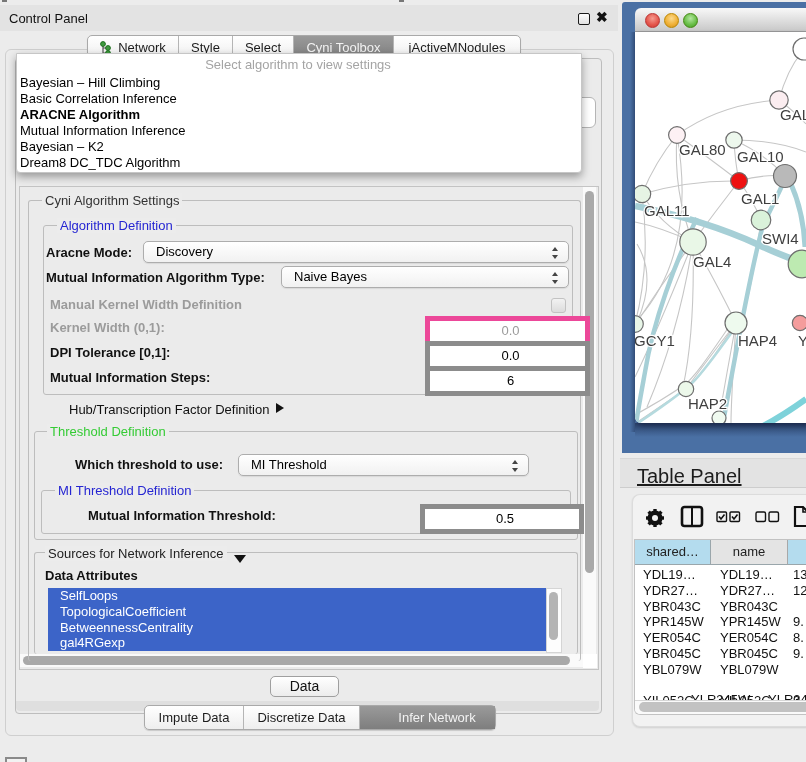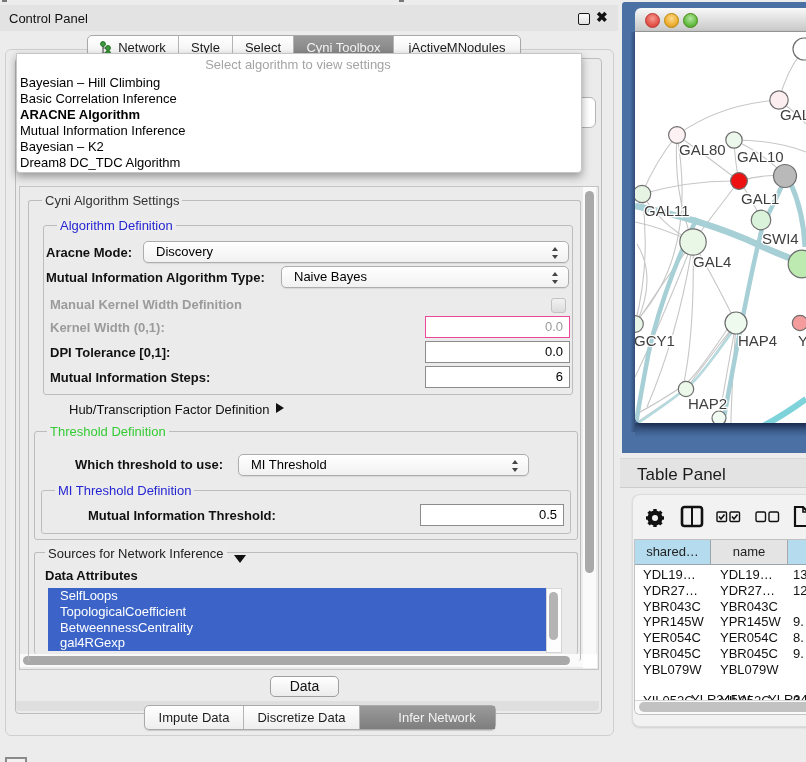--- a/index.html
+++ b/index.html
@@ -1,21 +1,21 @@
 <!DOCTYPE html>
 <html><head>
 <meta charset="utf-8">
 <style>
 html,body{margin:0;padding:0;}
 body{width:806px;height:762px;background:#ececec;font-family:"Liberation Sans",sans-serif;position:relative;overflow:hidden;}
 .abs{position:absolute;}
 .lbl{font-size:13px;color:#111;}
 .b{font-weight:bold;}
 .gray{color:#9b9b9b;}
-.input{position:absolute;background:#fff;border:1px solid #ec4899;font-size:13px;text-align:right;padding:0 6px 0 0;line-height:20px;}
+.input{position:absolute;background:#fff;border:5px solid #ec4899;font-size:13px;text-align:center;padding:0 6px 0 12px;line-height:20px;}
 .combo{position:absolute;background:linear-gradient(#ffffff,#f1f1f1);border:1px solid #adadad;border-radius:5px;font-size:13px;line-height:20px;box-shadow:0 1px 1px rgba(0,0,0,.08);}
 .combo .tx{position:absolute;left:12px;top:0;}
 .carets{position:absolute;right:8px;top:3px;width:8px;height:16px;}
 .carets .u{position:absolute;left:0;top:2px;width:0;height:0;border-left:3.5px solid transparent;border-right:3.5px solid transparent;border-bottom:4.5px solid #444;}
 .carets .d{position:absolute;left:0;bottom:2px;width:0;height:0;border-left:3.5px solid transparent;border-right:3.5px solid transparent;border-top:4.5px solid #444;}
 .grp{position:absolute;border:1px solid #bdbdbd;border-radius:3px;}
 .grpt{position:absolute;font-size:13px;background:#ececec;padding:0 3px;white-space:nowrap;margin-left:8px;}
 .seg{position:absolute;display:flex;border:1px solid #a9a9a9;border-radius:5px;background:linear-gradient(#ffffff,#eeeeee);box-shadow:0 1px 1px rgba(0,0,0,.15);}
 .seg .sg{font-size:13px;color:#1c1c1c;text-align:center;border-right:1px solid #b5b5b5;display:flex;align-items:center;justify-content:center;white-space:nowrap;}
 .seg .sg:last-child{border-right:none;}
@@ -224,21 +224,21 @@
     <text x="163" y="314">Y</text>
     <text x="53" y="377">HAP2</text>
   </g>
 </svg>
 </div>
 
 <div class="abs" style="left:635px;top:423px;width:171px;height:14px;background:linear-gradient(rgba(15,25,55,.55),rgba(15,25,55,0));"></div>
 <div class="abs" style="left:630px;top:32px;width:5px;height:400px;background:linear-gradient(90deg,rgba(15,25,55,0),rgba(15,25,55,.35));"></div>
 
 <div class="abs" style="left:620px;top:458px;width:186px;height:28px;background:#e3e3e3;border-top:1px solid #d8d8d8;border-bottom:1px solid #cdcdcd;"></div>
-<div class="abs" style="left:637px;top:465px;font-size:17px;color:#1c1c1c;">Table Panel</div>
+<div class="abs" style="left:637px;top:465px;font-size:20px;color:#1c1c1c;text-decoration:underline;">Table Panel</div>
 
 <div class="abs" style="left:632px;top:494px;width:174px;height:231px;background:#f2f2f2;border:1px solid #dcdcdc;border-radius:8px 0 0 8px;border-right:none;box-shadow:0 1px 2px rgba(0,0,0,.12);"></div>
 
 <svg class="abs" style="left:640px;top:504px;" width="166" height="28" viewBox="0 0 166 28">
   <g>
     <g stroke="#111" stroke-width="3.4">
       <line x1="15" y1="5" x2="15" y2="23"></line>
       <line x1="6" y1="14" x2="24" y2="14"></line>
       <line x1="8.6" y1="7.6" x2="21.4" y2="20.4"></line>
       <line x1="21.4" y1="7.6" x2="8.6" y2="20.4"></line>

